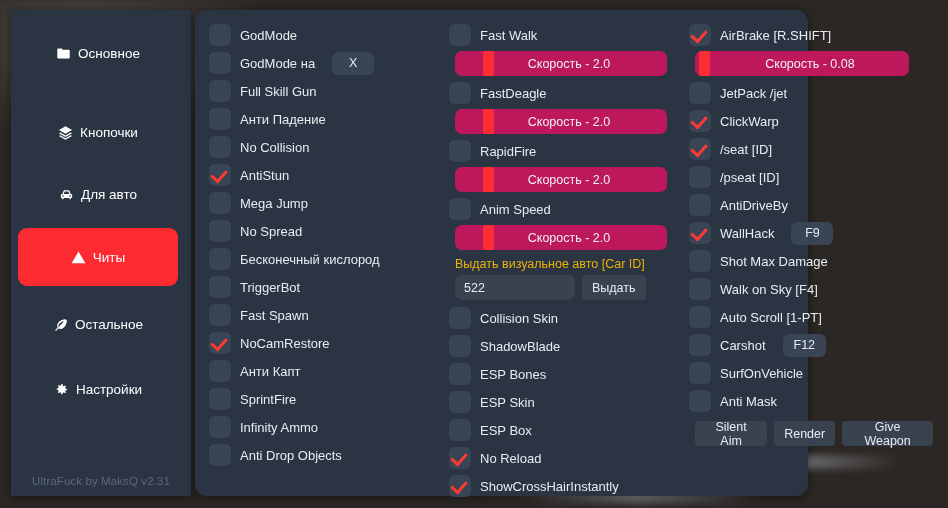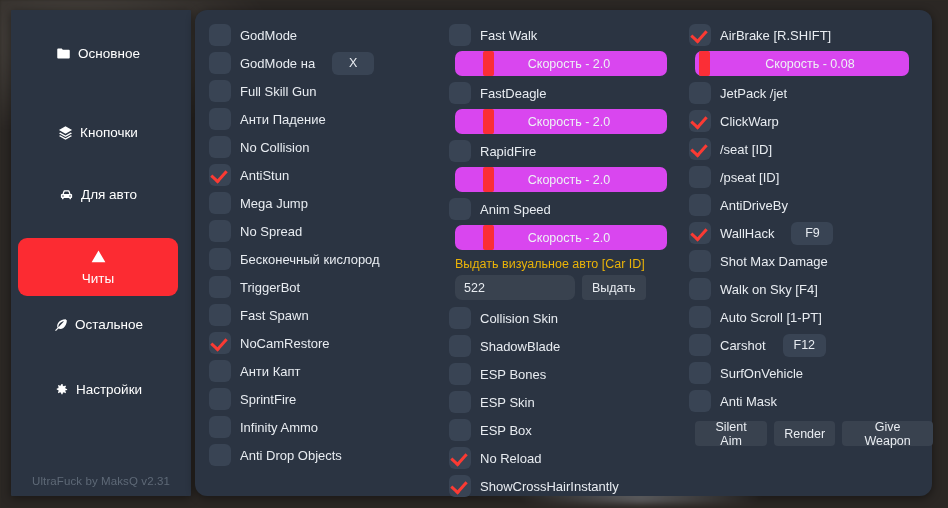--- a/index.html
+++ b/index.html
@@ -67,21 +67,21 @@
     text-align: center;
     color: #5e6977;
     font-size: 11.5px;
     letter-spacing: .1px;
   }
 
   
   #panel {
     position: absolute;
     left: 195px; top: 10px;
-    width: 737px; height: 486px;
+    width: 613px; height: 486px;
     background: #2b3442;
     border-radius: 12px;
     box-shadow: 0 2px 10px rgba(0,0,0,.45);
     display: flex;
     padding: 11px 8px 8px 8px;
   }
   .column {
     width: 240px;
     flex: 0 0 auto;
     padding-left: 6px;
@@ -130,21 +130,21 @@
     align-items: center;
     justify-content: center;
     cursor: pointer;
   }
 
   
   .slider {
     height: 25px;
     margin: 2px 0 3px 6px;
     border-radius: 7px;
-    background: #d946ef;
+    background: #be185d;
     position: relative;
     display: flex;
     align-items: center;
     justify-content: center;
     cursor: pointer;
     padding-left: 16px;
   }
   .col2 .slider { width: 212px; }
   .col3 .slider { width: 214px; }
   .slider .handle {
@@ -232,21 +232,21 @@
         <span>Кнопочки</span>
       </div>
       <div class="nav-item" style="top: 155px;">
         <span style="display: inline-flex;">
           <svg viewBox="0 0 24 24">
             <path d="M5.5 11 7 6.6A2 2 0 0 1 8.9 5.2h6.2A2 2 0 0 1 17 6.6L18.5 11h1a1.5 1.5 0 0 1 1.5 1.5v4a1.2 1.2 0 0 1-1.2 1.2h-.6v.8a1.3 1.3 0 0 1-2.6 0v-.8H7.4v.8a1.3 1.3 0 0 1-2.6 0v-.8h-.6A1.2 1.2 0 0 1 3 16.5v-4A1.5 1.5 0 0 1 4.5 11zM7.7 11h8.6l-1-3.1a.8.8 0 0 0-.76-.55H9.46a.8.8 0 0 0-.76.55zM6.4 13a1.25 1.25 0 1 0 0 2.5 1.25 1.25 0 0 0 0-2.5zm11.2 0a1.25 1.25 0 1 0 0 2.5 1.25 1.25 0 0 0 0-2.5z"></path>
           </svg>
         </span>
         <span>Для авто</span>
       </div>
-      <div class="nav-item active" style="top: 228px; flex-direction: column;">
+      <div class="nav-item active" style="top: 218px;">
         <span style="display: inline-flex;">
           <svg viewBox="0 0 24 24">
             <path d="M12 2.5 23 21H1zM11 9h2v6h-2zm0 7.5h2V19h-2z"></path>
           </svg>
         </span>
         <span>Читы</span>
       </div>
       <div class="nav-item" style="top: 285px;">
         <span style="display: inline-flex;">
           <svg viewBox="0 0 24 24">

